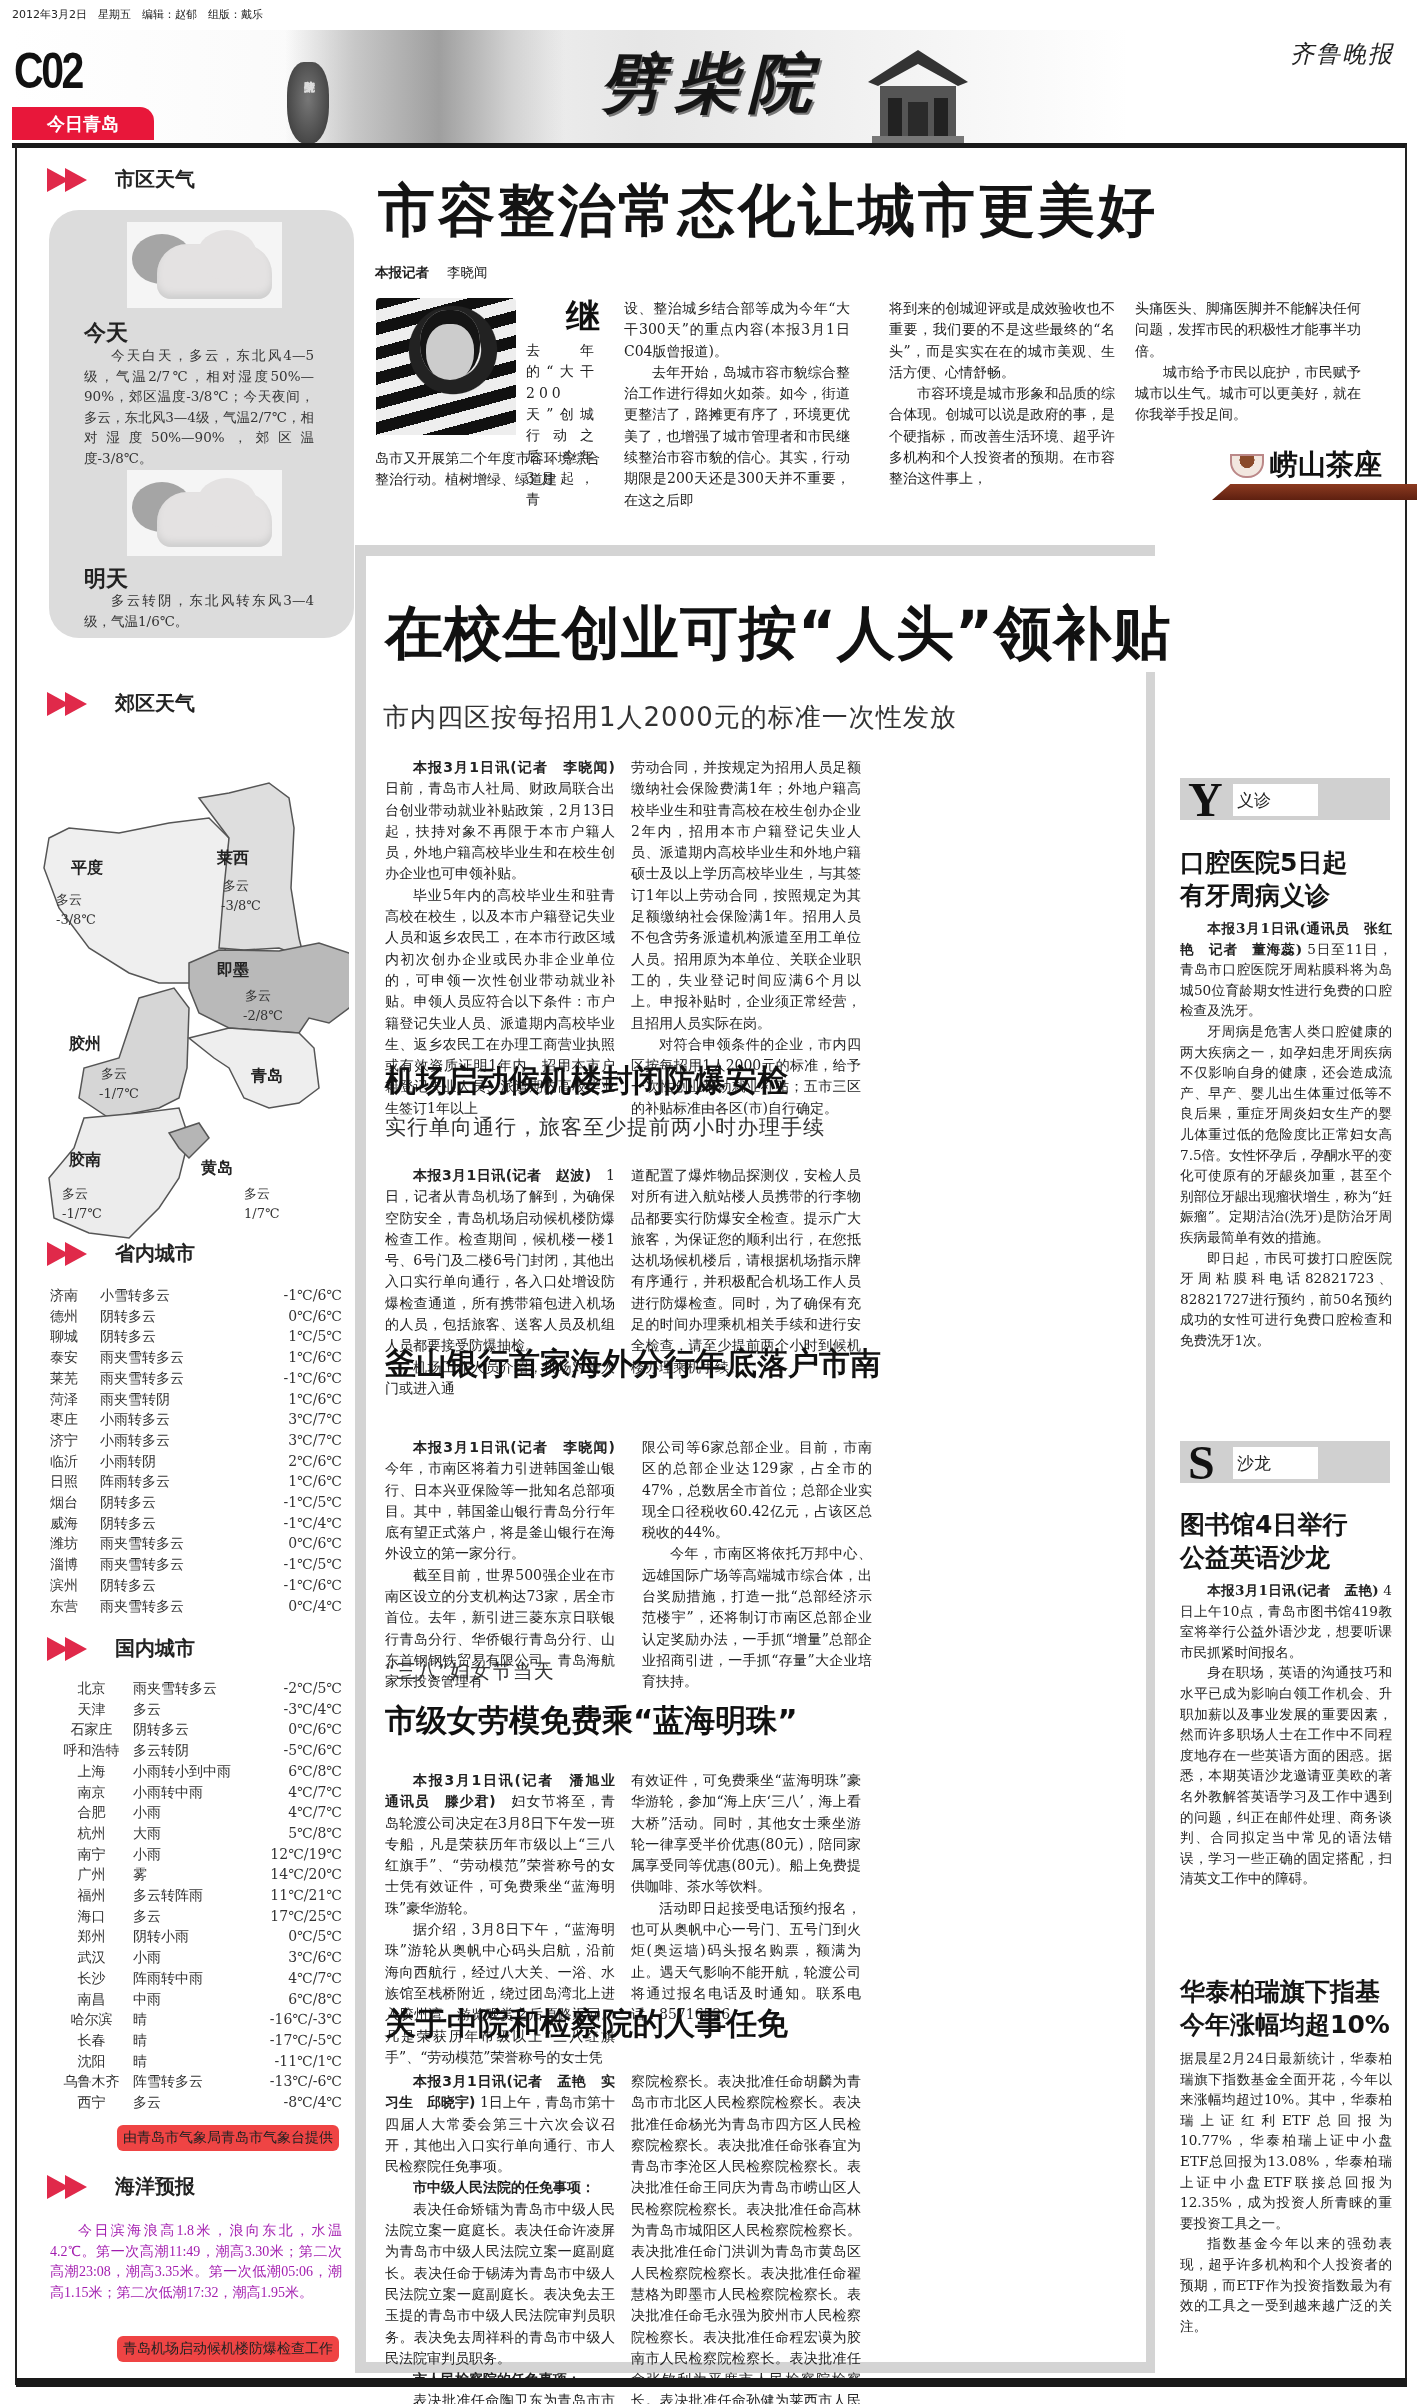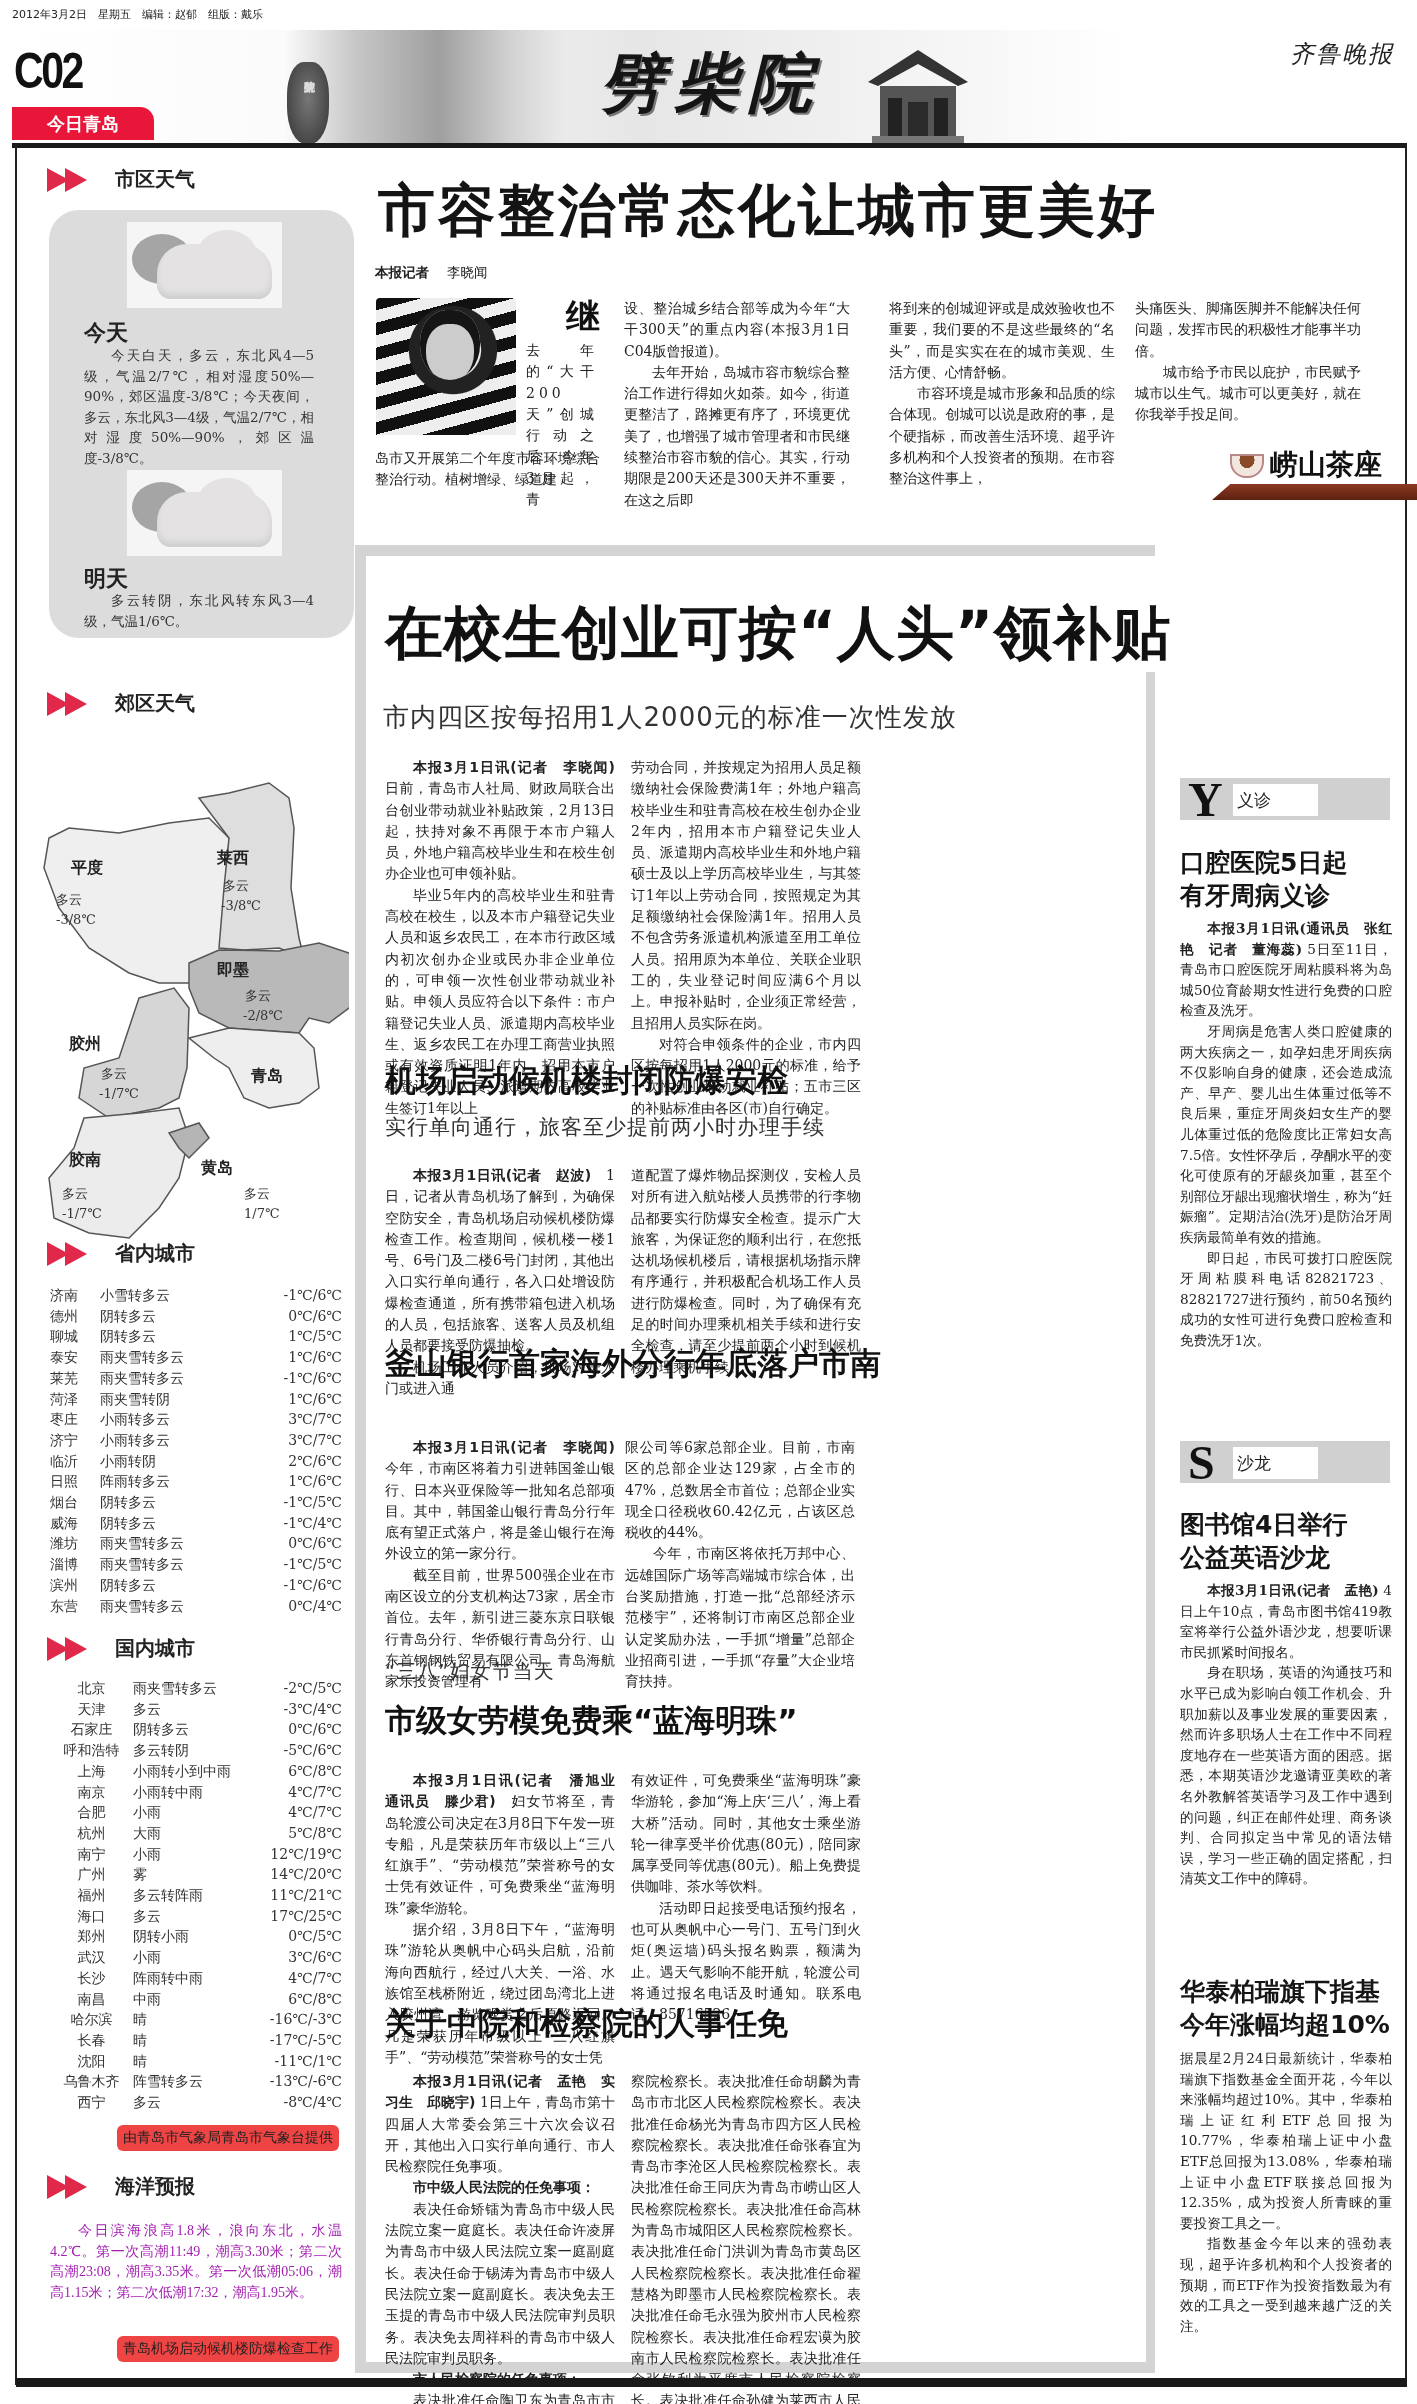--- a/index.html
+++ b/index.html
@@ -445,21 +445,21 @@
   </div>
 <div class="abs body mcol" style="left:631px; top:1165px;">
     <p>道配置了爆炸物品探测仪，安检人员对所有进入航站楼人员携带的行李物品都要实行防爆安全检查。提示广大旅客，为保证您的顺利出行，在您抵达机场候机楼后，请根据机场指示牌有序通行，并积极配合机场工作人员进行防爆检查。同时，为了确保有充足的时间办理乘机相关手续和进行安全检查，请至少提前两个小时到候机楼办理乘机手续。</p>
   </div>
 
 <div class="abs art-head" style="left:385px; top:1343px;">釜山银行首家海外分行年底落户市南</div>
 <div class="abs body mcol" style="left:385px; top:1437px;">
   <p class="indent"><strong>本报3月1日讯(记者　李晓闻)</strong>　<span>今年，市南区将着力引进韩国釜山银行、日本兴亚保险等一批知名总部项目。其中，韩国釜山银行青岛分行年底有望正式落户，将是釜山银行在海外设立的第一家分行。</span></p>
 <p class="indent">截至目前，世界500强企业在市南区设立的分支机构达73家，居全市首位。去年，新引进三菱东京日联银行青岛分行、华侨银行青岛分行、山东首钢钢铁贸易有限公司、青岛海航家乐投资管理有</p>
   </div>
-<div class="abs body mcol" style="left:625px; top:1437px;">
+<div class="abs body mcol" style="left:642px; top:1437px;">
     <p>限公司等6家总部企业。目前，市南区的总部企业达129家，占全市的47%，总数居全市首位；总部企业实现全口径税收60.42亿元，占该区总税收的44%。</p>
     <p class="indent">今年，市南区将依托万邦中心、远雄国际广场等高端城市综合体，出台奖励措施，打造一批“总部经济示范楼宇”，还将制订市南区总部企业认定奖励办法，一手抓“增量”总部企业招商引进，一手抓“存量”大企业培育扶持。</p>
   </div>
 
 <div class="abs subhead" style="left:385px; top:1658px; font-size:20px;">“三八”妇女节当天</div>
 <div class="abs art-head" style="left:385px; top:1700px;">市级女劳模免费乘“蓝海明珠”</div>
 <div class="abs body mcol" style="left:385px; top:1770px;">
   <p class="indent"><strong>本报3月1日讯(记者　潘旭业　通讯员　滕少君)</strong>　<span>妇女节将至，青岛轮渡公司决定在3月8日下午发一班专船，凡是荣获历年市级以上“三八红旗手”、“劳动模范”荣誉称号的女士凭有效证件，可免费乘坐“蓝海明珠”豪华游轮。</span></p>
 <p class="indent">据介绍，3月8日下午，“蓝海明珠”游轮从奥帆中心码头启航，沿前海向西航行，经过八大关、一浴、水族馆至栈桥附近，绕过团岛湾北上进入胶州湾，游览观赏之后原路返回。凡是荣获历年市级以上“三八红旗手”、“劳动模范”荣誉称号的女士凭</p>
   </div>

